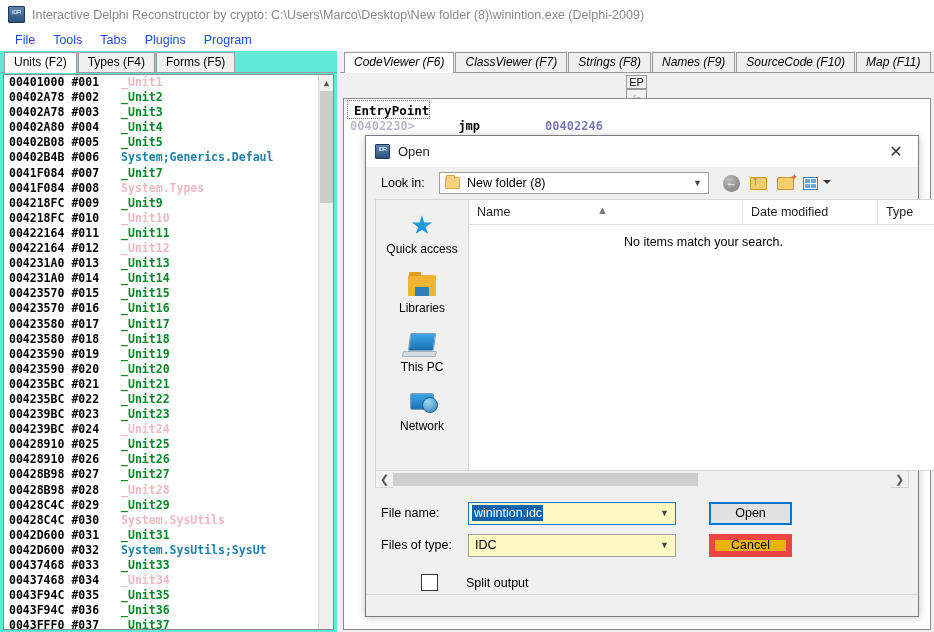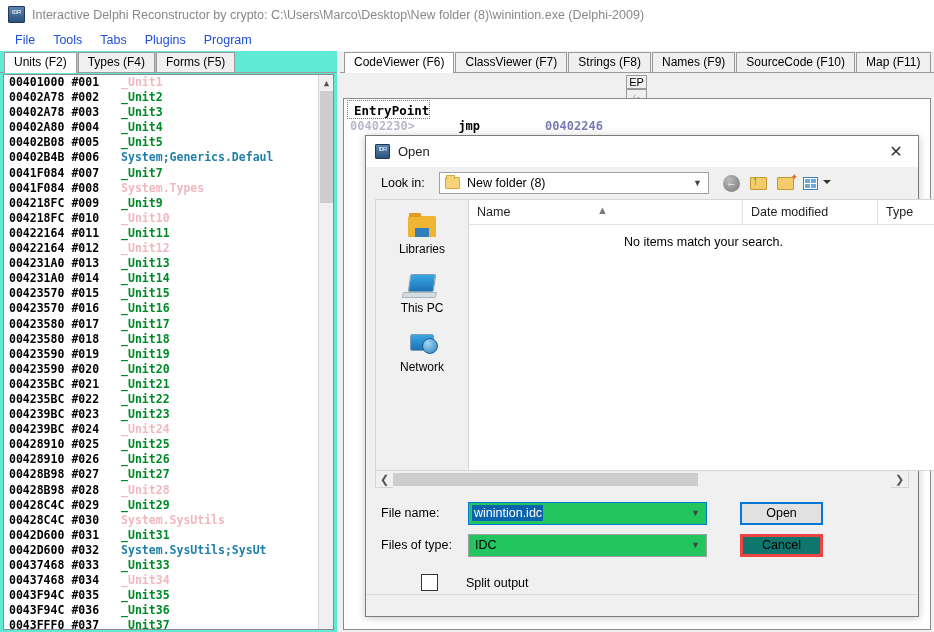--- a/index.html
+++ b/index.html
@@ -130,20 +130,21 @@
   .rightpanel {
     position: absolute; left: 340px; top: 51px;
     width: 594px; height: 581px;
     background: #f0f0f0;
   }
   .rtabstrip {
     position: absolute; left: 0; top: 0; height: 22px; width: 594px;
     display: flex; align-items: flex-end;
     border-bottom: 1px solid #9a9a9a;
     padding-left: 4px;
+    font-style: italic;
   }
   .codetoolbar {
     position: absolute; left: 3px; top: 24px; width: 588px; height: 22px;
     display: flex; align-items: center; flex-direction: column;
   }
   .tbbtn {
     width: 21px; height: 20px;
     border: 1px solid #9a9a9a;
     background: #f0f0f0;
     font-size: 11px; color: #000;
@@ -398,33 +399,33 @@
   .hs-track { flex: 1; height: 17px; position: relative; background: #f0f0f0; }
   .hs-thumb {
     position: absolute; left: 0; top: 2px; height: 13px;
     width: 305px; background: #cdcdcd;
   }
 
   .dlg-fields { margin: 12px 9px 0 9px; }
   .fld-row { display: flex; align-items: center; height: 26px; margin-bottom: 6px; }
   .fld-label { width: 93px; font-size: 12.5px; padding-left: 6px; }
   .fld-combo {
-    width: 239px; height: 23px; background: #22c55e;
+    width: 208px; height: 23px; background: #fef9c3;
     border: 1px solid #0078d7; position: relative;
     display: flex; align-items: center; padding-left: 3px;
     font-size: 12.5px;
   }
   .fld-combo.plain { border: 1px solid #a0a0a0; padding-left: 6px; }
   .fld-combo .sel {
     background: #0a64ad; color: #fff; padding: 1px 1px 1px 2px;
     font-size: 12.5px;
   }
   .dlg-btn {
     width: 83px; height: 23px;
-    background: #0f766e; border: 3px solid #ef4444;
+    background: #eab308; border: 6px solid #ef4444;
     font-size: 12.5px; color: #000;
     display: flex; align-items: center; justify-content: center;
     cursor: default;
   }
   .dlg-btn.primary { border: 2px solid #0078d7; background: #e1e1e1; }
   .btn-col { margin-left: 33px; }
 
   .split-row {
     margin: 16px 0 0 46px; display: flex; align-items: center;
   }
@@ -715,20 +716,24 @@
               <i></i>
               <span class="views-caret"></span>
             </div>
         </div>
       </div>
     </div>
 
     <div class="dlg-body">
       <div class="places">
         <div class="place">
+          <div class="pico pico-quick"></div>
+          <div class="plabel">Quick access</div>
+        </div>
+        <div class="place">
           <div class="pico">
               <div class="pico-lib"></div>
             </div>
           <div class="plabel">Libraries</div>
         </div>
         <div class="place">
           <div class="pico">
               <div class="pico-pc"></div>
             </div>
           <div class="plabel">This PC</div>

